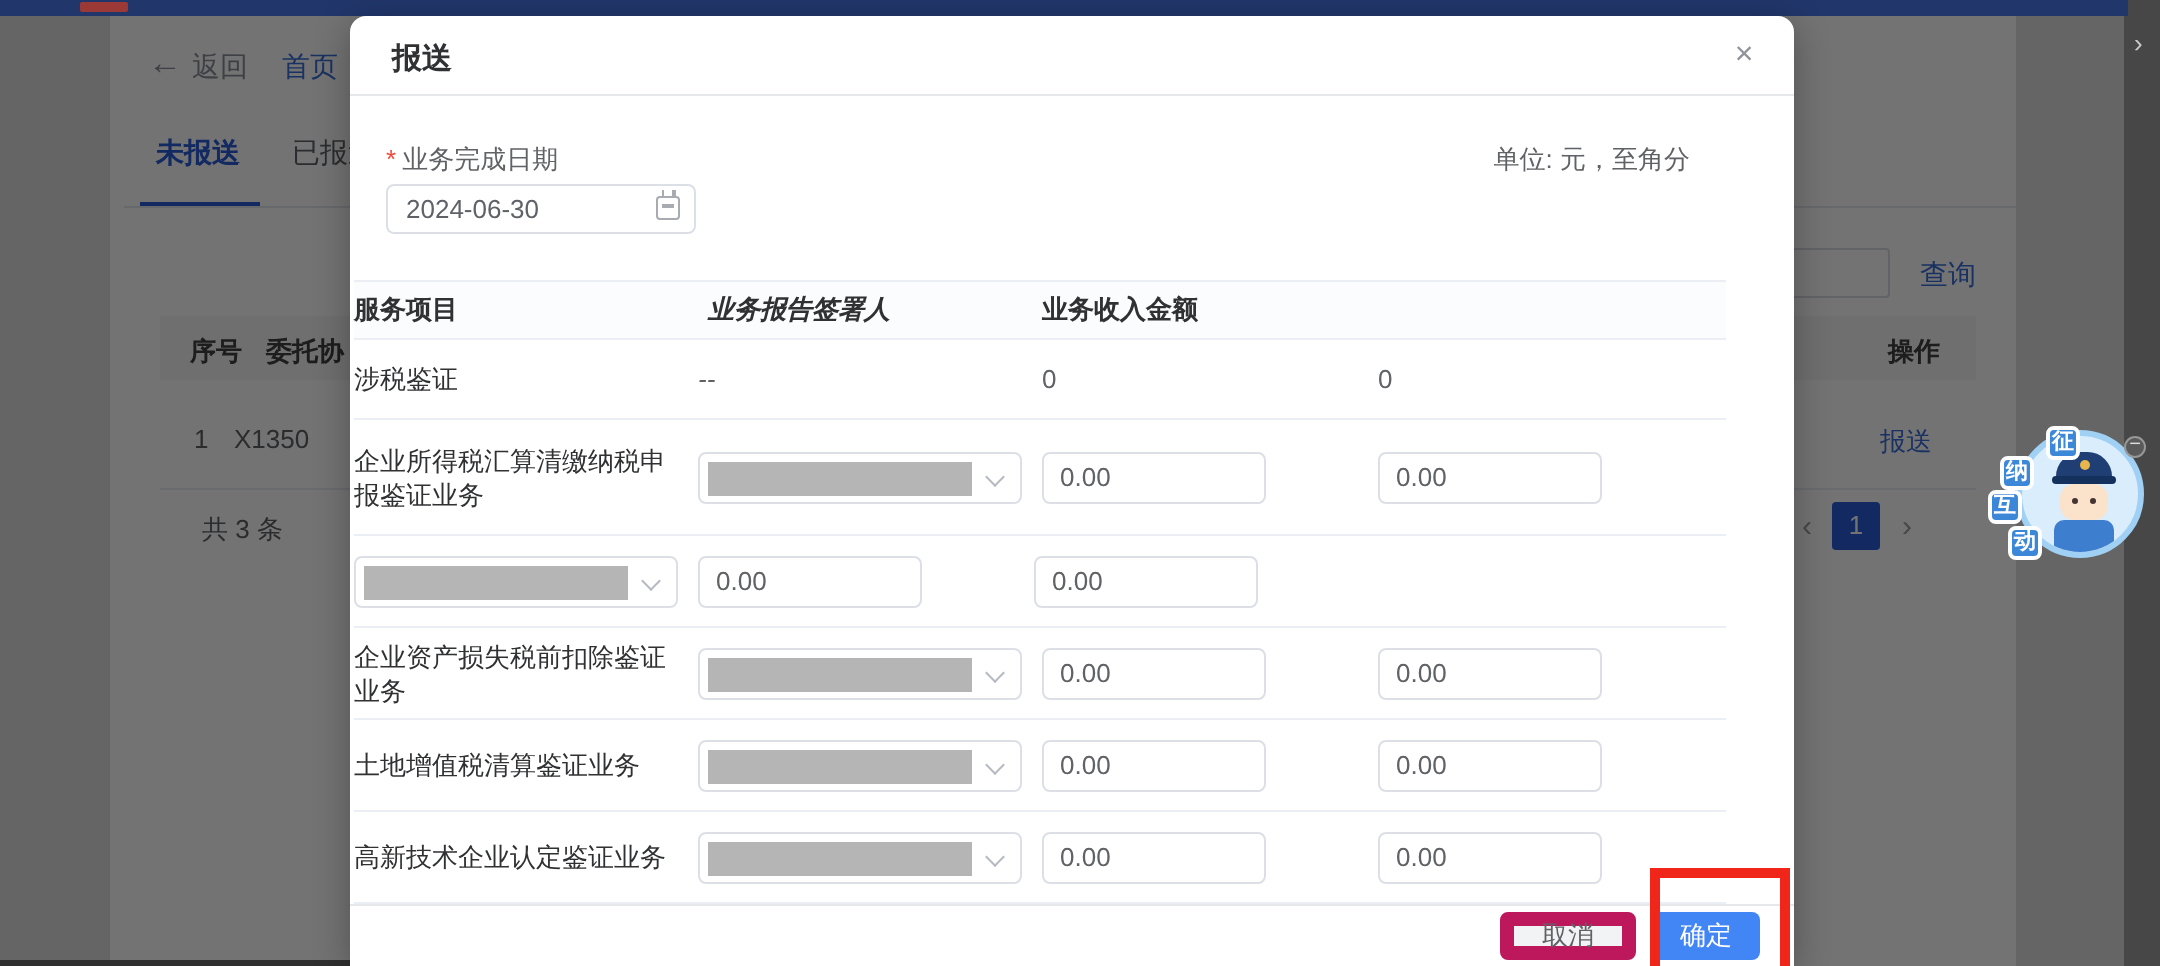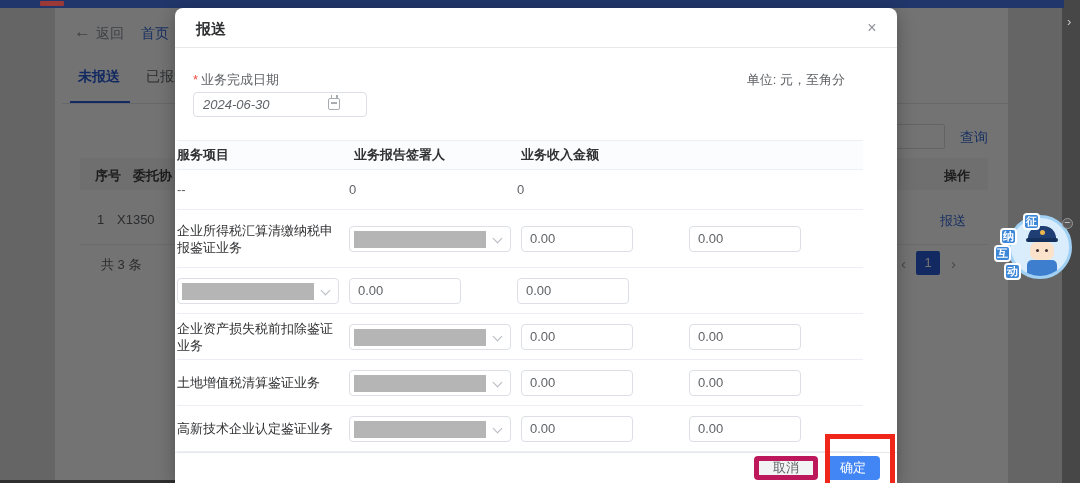--- a/index.html
+++ b/index.html
@@ -52,36 +52,36 @@
   .m-header { left:0; top:0; width:722px; height:40px; border-bottom:1px solid #e6e8eb; }
   .m-title { left:21px; top:12px; font-size:15px; font-weight:700; color:#303133; }
   .m-close { left:688px; top:11px; width:18px; height:18px; font-size:16px; color:#909399;
     text-align:center; line-height:18px; cursor:pointer; }
 
   .m-date-label { left:18px; top:63px; font-size:13px; color:#606266; }
   .m-required { color:#f24b3f; margin-right:3px; }
   .m-unit { left:560px; top:63px; width:110px; font-size:13px; color:#606266; text-align:right; }
 
   .m-date-wrap { left:18px; top:84px; width:155px; height:25px; }
-  .m-date-input { width:174px; height:25px; border:1px solid #dcdfe6; border-radius:4px;
+  .m-date-input { width:155px; height:25px; border:1px solid #dcdfe6; border-radius:4px;
     font-size:13px; color:#5f6368; padding:0 26px 0 9px; outline:none;
-    font-family:"Liberation Sans","DejaVu Sans",sans-serif;font-style:italic; }
+    font-family:"Liberation Sans","DejaVu Sans",sans-serif; }
   .calendar-icon { position:absolute; right:8px; top:6px; width:12px; height:12px;
     border:1.3px solid #a8abb2; border-radius:2px; }
   .calendar-icon::before { content:""; position:absolute; left:1.5px; top:-4px; width:1.5px; height:3.5px; background:#a8abb2; }
   .calendar-icon::after  { content:""; position:absolute; right:1.5px; top:-4px; width:1.5px; height:3.5px; background:#a8abb2; }
   .calendar-line { position:absolute; left:2px; top:3px; width:6px; height:1.5px; background:#a8abb2; }
 
   .m-table { left:2px; top:132px; width:686px; }
   .m-thead { display:flex; align-items:center; height:30px; background:#fbfcfd;
     border-top:1px solid #ebeef5; border-bottom:1px solid #ebeef5; }
   .m-th { font-size:13px; font-weight:700; color:#303133; }
   .mrow { display:flex; align-items:center; border-bottom:1px solid #ebeef5; }
   .c1 { width:172px; padding-right:8px; }
-  .c2 { width:172px; }
+  .c2 { width:172px;font-style:italic; }
   .c3 { width:168px; }
   .c4 { flex:1; }
   .m-th.c2 { padding-left:5px; }
   .row-label { font-size:13px; color:#303133; line-height:17px; }
   .row-sum { height:40px; }
   .row-std { height:46px; }
   .row-tall { height:58px; }
   .sum-val { font-size:13px; color:#606266; }
 
   .select { position:relative; width:162px; height:26px; border:1px solid #dcdfe6;
@@ -92,21 +92,21 @@
 
   .amount-input { width:112px; height:26px; border:1px solid #dcdfe6; border-radius:4px;
     font-size:13px; color:#606266; padding:0 8px; outline:none;
     font-family:"Liberation Sans","DejaVu Sans",sans-serif; }
 
   .m-footer { left:0; top:444px; width:722px; height:31px; border-top:1px solid #e6e8eb;
     display:flex; justify-content:flex-end; align-items:center; gap:8px; padding-right:17px; }
   .btn { height:24px; border-radius:4px; font-size:13px; padding:0 14px; cursor:pointer;
     display:flex; align-items:center; border:none;
     font-family:"Liberation Sans","DejaVu Sans",sans-serif; }
-  .btn-cancel { background:#f2f3f5; color:#606266; border:5px solid #be185d; }
+  .btn-cancel { background:#f2f3f5; color:#606266; border:7px solid #be185d; }
   .btn-confirm { background:#4285f4; color:#ffffff; }
 
   
   .red-box { left:825px; top:434px; width:70px; height:55px; border:5px solid #f0261a; z-index:50; }
 
   
   .mascot { left:992px; top:211px; width:88px; height:74px; z-index:16; }
   .m-circle { left:16px; top:4px; width:64px; height:64px; border-radius:50%;
     background:#d9edfc; border:3px solid #a0d0f4; overflow:hidden; }
   .hat   { position:absolute; left:17px; top:8px;  width:28px; height:14px; background:#1e3e74; border-radius:14px 14px 2px 2px; }
@@ -184,20 +184,21 @@
     </div>
 
     <div class="abs m-table">
       <div class="m-thead">
         <span class="m-th c1">服务项目</span>
         <span class="m-th c2">业务报告签署人</span>
         <span class="m-th c3">业务收入金额</span>
       </div>
 
       <div class="mrow row-sum">
+        <span class="row-label c1">涉税鉴证</span>
         <span class="sum-val c2">--</span>
         <span class="sum-val c3">0</span>
         <span class="sum-val c4">0</span>
       </div>
 
       <div class="mrow row-tall">
         <span class="row-label c1">企业所得税汇算清缴纳税申报鉴证业务</span>
         <span class="c2">
             <span class="select" style="display:block">
               <span class="redact"></span>

